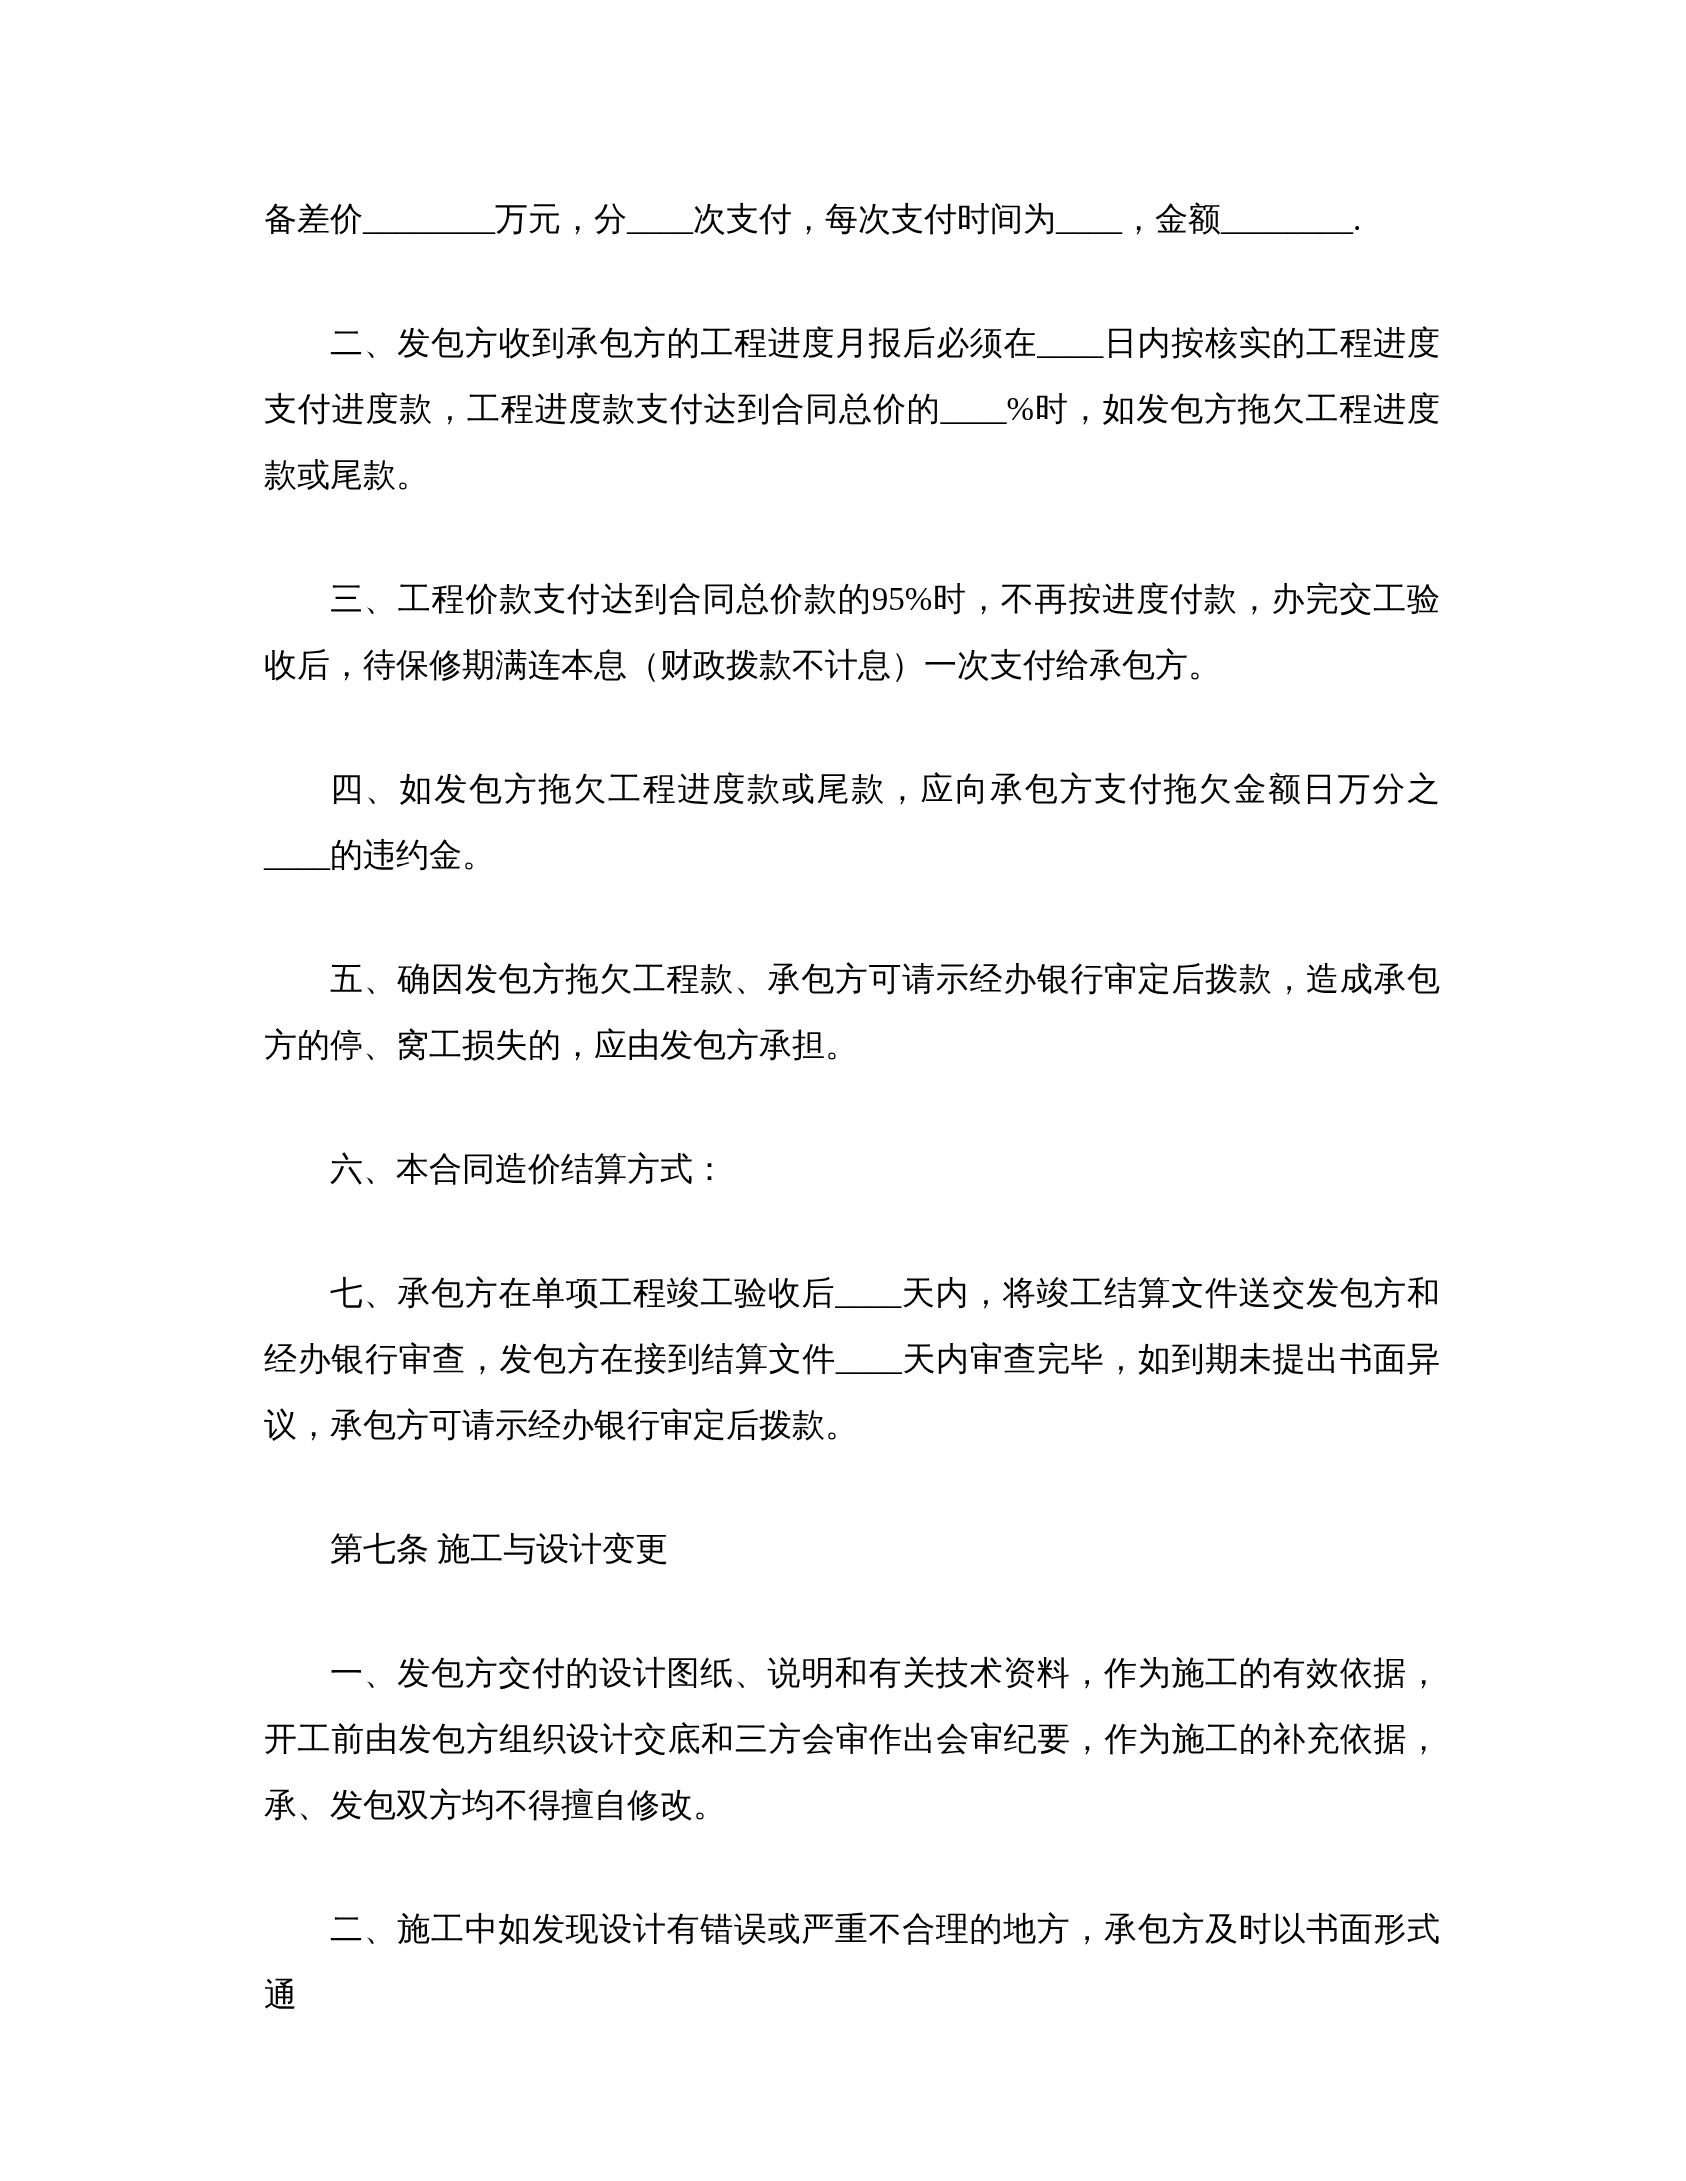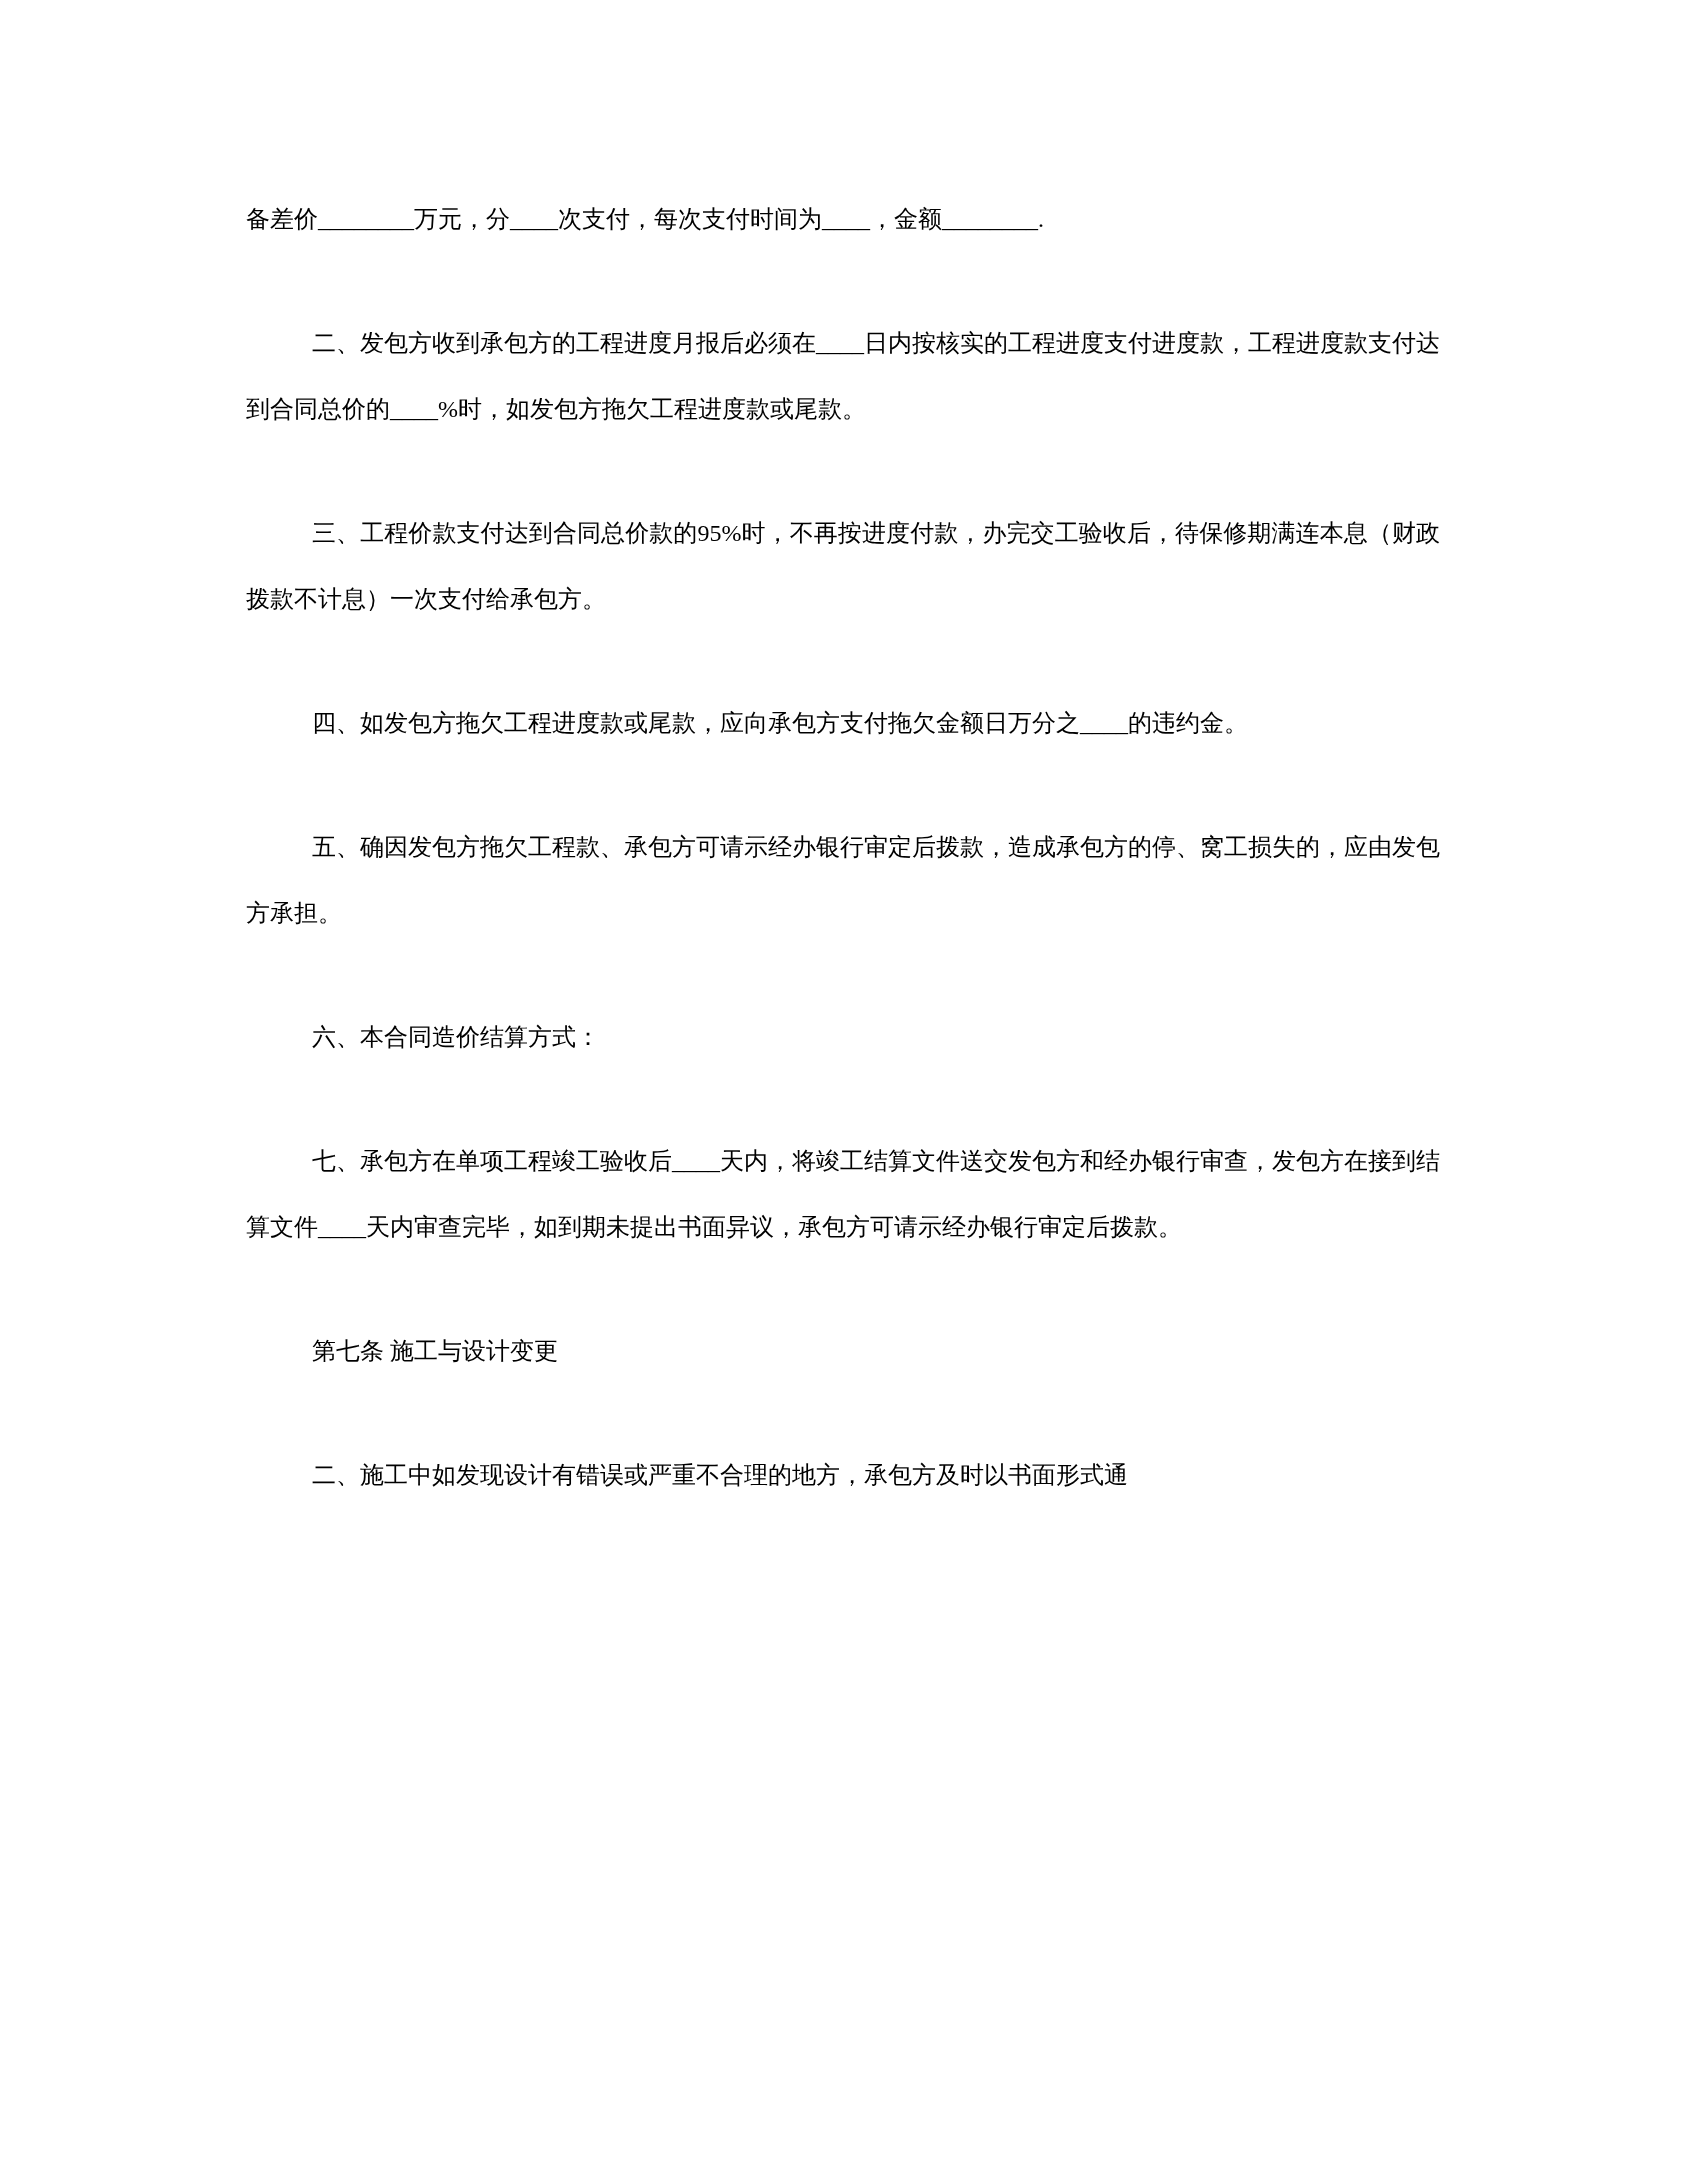--- a/index.html
+++ b/index.html
@@ -12,22 +12,22 @@
       width: 1686px;
       height: 2182px;
       background: #ffffff;
       box-sizing: border-box;
       padding: 186px 246px 0 246px;
       font-family: "Liberation Serif", "DejaVu Serif", serif;
       color: #000000;
       overflow: hidden;
     }
     .para {
-      margin: 0 0 58px 0;
-      font-size: 24px;
+      margin: 0 0 58px 18px;
+      font-size: 33px;
       line-height: 66px;
       text-align: justify;
       letter-spacing: 0;
     }
     .indent {
       text-indent: 66px;
     }
   </style>
 </head>
 <body>
@@ -42,16 +42,17 @@
   <p class="para indent">四、如发包方拖欠工程进度款或尾款，应向承包方支付拖欠金额日万分之____的违约金。</p>
 
   <p class="para indent">五、确因发包方拖欠工程款、承包方可请示经办银行审定后拨款，造成承包方的停、窝工损失的，应由发包方承担。</p>
 
   <p class="para indent">六、本合同造价结算方式：</p>
 
   <p class="para indent">七、承包方在单项工程竣工验收后____天内，将竣工结算文件送交发包方和经办银行审查，发包方在接到结算文件____天内审查完毕，如到期未提出书面异议，承包方可请示经办银行审定后拨款。</p>
 
   <p class="para indent">第七条 施工与设计变更</p>
 
+  <p class="para indent">一、发包方交付的设计图纸、说明和有关技术资料，作为施工的有效依据，开工前由发包方组织设计交底和三方会审作出会审纪要，作为施工的补充依据，承、发包双方均不得擅自修改。</p>
 
   <p class="para indent">二、施工中如发现设计有错误或严重不合理的地方，承包方及时以书面形式通</p>
 </div>
 
 
 </body></html>

